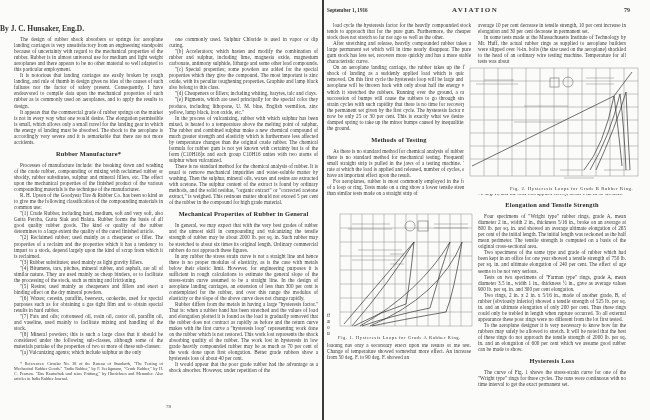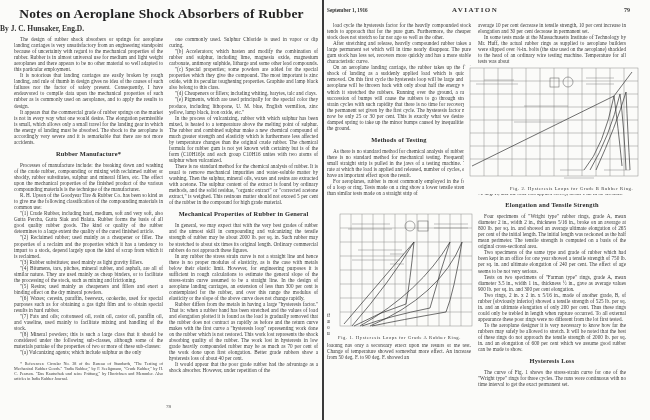--- a/index.html
+++ b/index.html
@@ -40,21 +40,20 @@
   #fig2 { left: 140px; top: 66px; width: 180px; height: 128px; }
   .figure svg { position: absolute; left: 0; top: 0; }
   .caption { position: absolute; font-size: 4.6px; letter-spacing: 0.6px; color: #333; white-space: nowrap; }
   #fig1-caption { left: 8px; top: 123px; }
   #fig2-caption { left: 46px; top: 120px; }
 </style>
 </head>
 <body>
 
 <div class="page" id="page-left">
-  <div class="title">Notes on Aeroplane Shock Absorbers of Rubber</div>
   <div class="byline">By J. C. Hunsaker, Eng.D.</div>
   <div class="col" id="left-col-1">
       <p>The design of rubber shock absorbers or springs for aeroplane landing carriages is very unsatisfactory from an engineering standpoint because of uncertainty with regard to the mechanical properties of the rubber. Rubber is in almost universal use for medium and light weight aeroplanes and there appears to be no other material so well adapted to this particular employment.</p>
       <p>It is notorious that landing carriages are easily broken by rough landing, and rule of thumb in design gives no idea of the causes of such failures nor the factor of safety present. Consequently, I have endeavored to compile data upon the mechanical properties of such rubber as is commonly used on aeroplanes, and to apply the results to design.</p>
       <p>It appears that the commercial grade of rubber springs on the market is not in every way what one would desire. The elongation permissible is small, which allows only a small travel for the landing gear in which the energy of landing must be absorbed. The shock to the aeroplane is accordingly very severe and it is remarkable that there are not more accidents.</p>
       <h3>Rubber Manufacture*</h3>
       <p>Processes of manufacture include: the breaking down and washing of the crude rubber, compounding or mixing with reclaimed rubber or shoddy, rubber substitutes, sulphur and mineral fillers, etc. The effect upon the mechanical properties of the finished product of the various compounding materials is the technique of the manufacturer.</p>
       <p>R. H. Upson of the Goodyear Tire &amp; Rubber Co. has been so kind as to give me the following classification of the compounding materials in common use:</p>
       <p>"(1) Crude Rubber, including hard, medium, soft and very soft, also Gutta Percha, Gutta Siak and Balata. Rubber forms the basis of all good quality rubber goods. The kind or quality of the rubber determines to a large extent the quality of the cured finished article.</p>
       <p>"(2) Reclaimed rubber; used mainly as a cheapener or filler. The properties of a reclaim and the properties which it has a tendency to impart to a stock, depend largely upon the kind of scrap from which it is reclaimed.</p>

